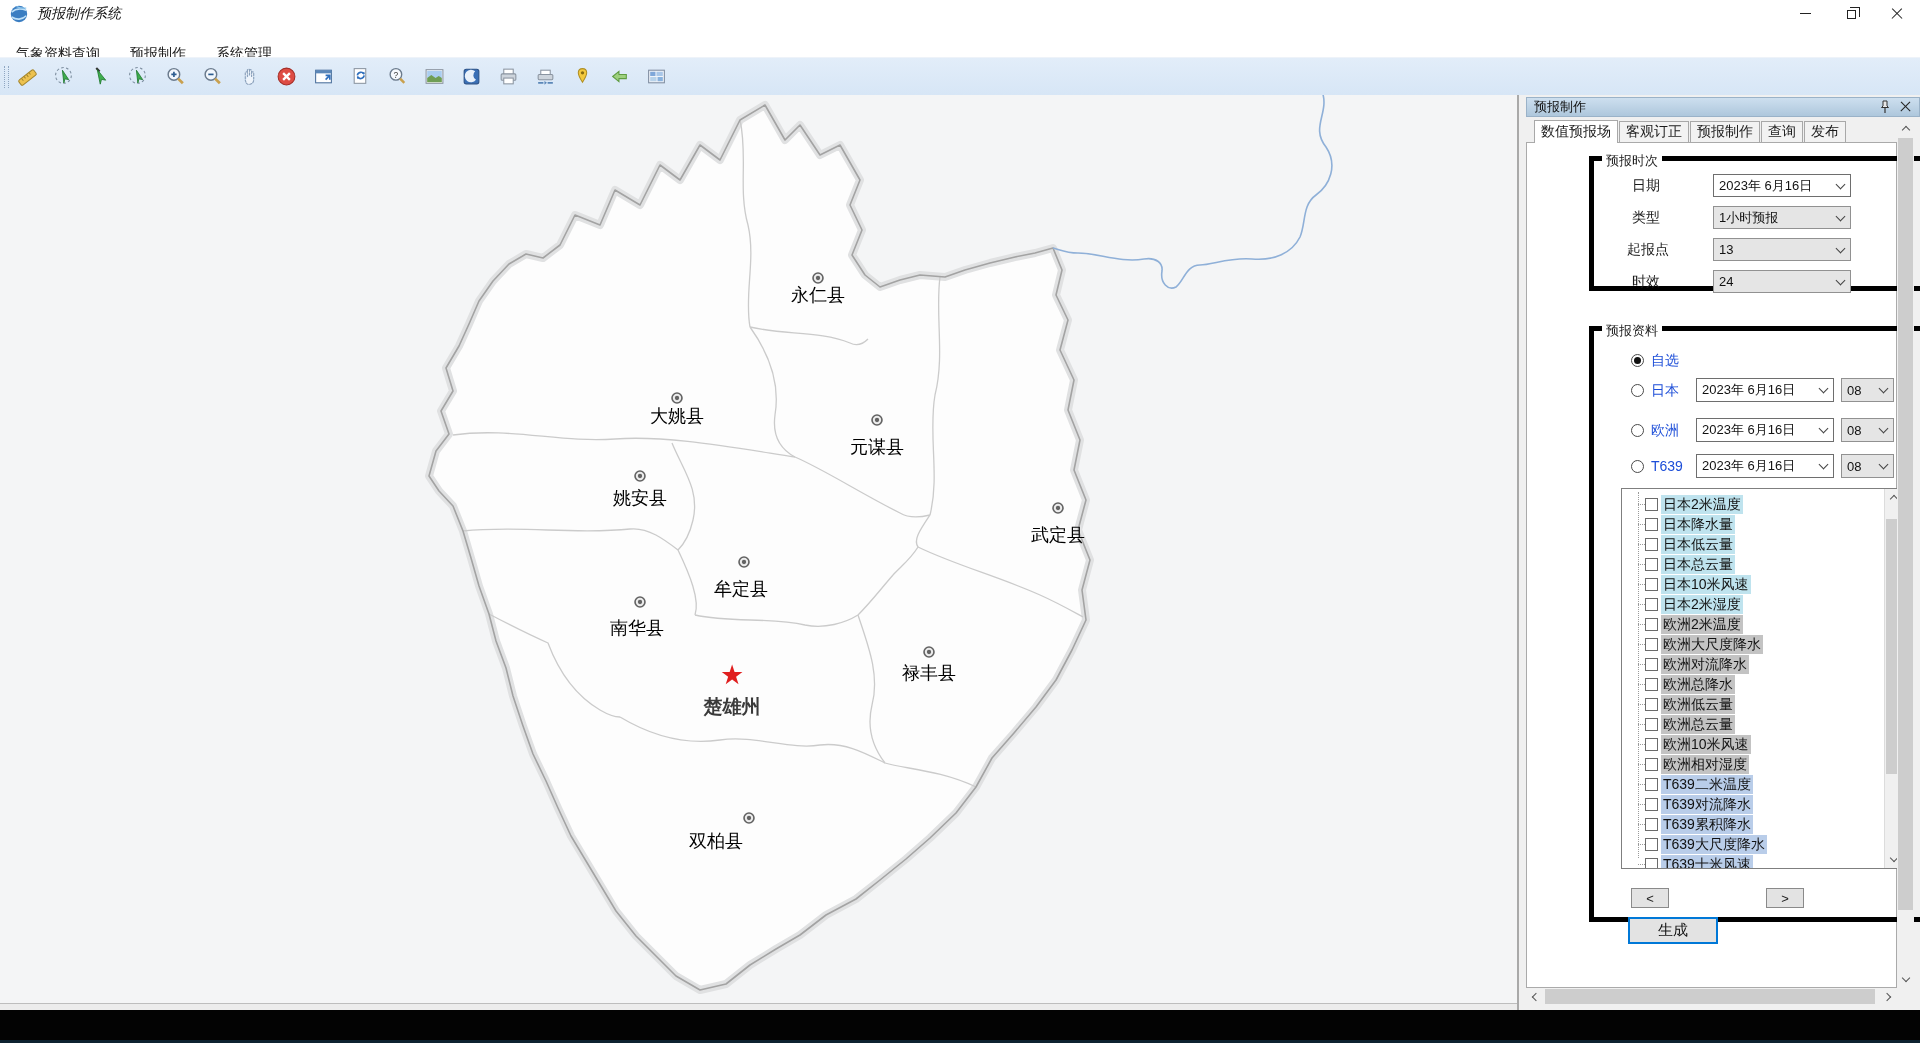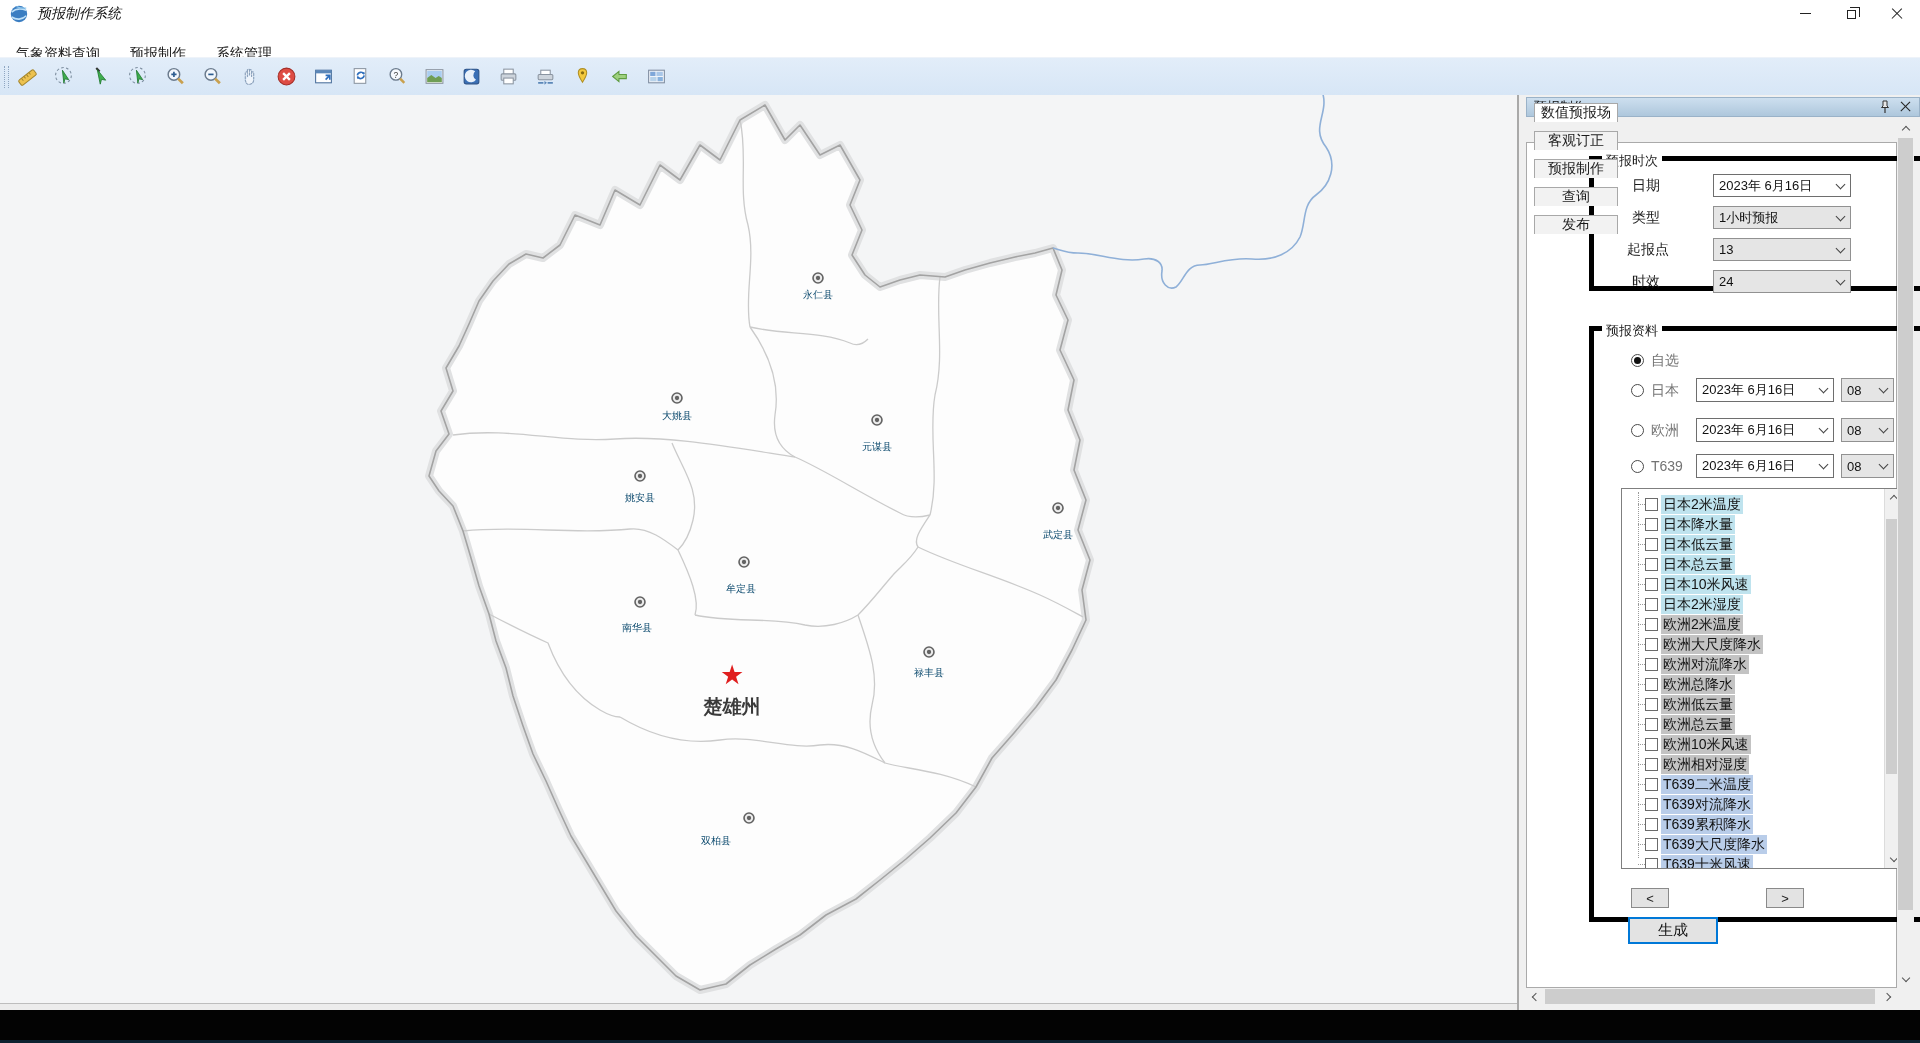--- a/index.html
+++ b/index.html
@@ -32,51 +32,51 @@
   .tool-btn { width:37px; height:30px; display:flex; align-items:center; justify-content:center; }
   .tool-btn svg { width:21px; height:21px; }
 
   
   .main { position:absolute; left:0; top:95px; width:100%; height:915px; }
   .map-area { position:absolute; left:0; top:0; width:1517px; height:908px; background:#f4f5f6; overflow:hidden; }
   .map-area svg.mapsvg { position:absolute; left:0; top:0; }
   .map-bottom-strip { position:absolute; left:0; top:908px; width:1517px; height:7px; background:#ececec; border-top:1px solid #bdbdbd; }
   .vsep { position:absolute; left:1517px; top:0; width:9px; height:915px; background:#f0f0f0; border-left:2px solid #a9a9a9; }
 
-  .county-label { position:absolute; transform:translate(-50%,-50%); font-size:10px; color:#0c4a6e; white-space:nowrap; text-shadow:0 0 2px #fff;text-align:right; }
+  .county-label { position:absolute; transform:translate(-50%,-50%); font-size:18px; color:#000000; white-space:nowrap; text-shadow:0 0 2px #fff;text-align:right; }
   .county-marker { position:absolute; transform:translate(-50%,-50%); width:13px; height:13px; }
   .pref-star { position:absolute; transform:translate(-50%,-50%); color:#e01f1f; font-size:27px; line-height:27px; }
   .pref-label { position:absolute; transform:translate(-50%,-50%); font-size:19px; font-weight:bold; color:#3a3a3a; white-space:nowrap; }
 
   
   .panel { position:absolute; left:1526px; top:0; width:394px; height:915px; background:#f0f0f0; }
   .panel-titlebar { position:absolute; left:0; top:2px; width:100%; height:20px; background:linear-gradient(#cddfef,#aec7dc); display:flex; align-items:center; border:1px solid #9ab2c8; }
   .panel-title { font-size:13px; color:#111; margin-left:7px; flex:1; }
   .panel-pin { width:16px; height:16px; margin-right:6px; } .panel-pin svg{width:100%;height:100%;}
   .panel-x { position:relative; width:14px; height:14px; margin-right:6px; }
   .panel-x::before,.panel-x::after { content:''; position:absolute; left:0; top:6px; width:13px; height:1.3px; background:#222; }
   .panel-x::before { transform:rotate(45deg);} .panel-x::after { transform:rotate(-45deg);}
 
-  .panel-tabs { position:absolute; left:8px; top:8px; height:22px; display:flex; gap:8px; z-index:3;flex-direction:column; }
+  .panel-tabs { position:absolute; left:8px; top:25px; height:22px; display:flex; gap:1px; z-index:3; }
   .ptab { height:21px; margin-top:1px; padding:0 6px; background:#f2f2f2; border:1px solid #a8a8a8; border-bottom:none; font-size:14px; display:flex; align-items:center; justify-content:center; color:#1a1a1a; white-space:nowrap; }
   .ptab.active { background:#fff; height:23px; margin-top:0; position:relative; z-index:4; }
 
   .panel-content { position:absolute; left:0px; top:47px; width:371px; height:846px; background:#fff; border:1px solid #aaa; }
 
   .group { position:absolute; border:5px solid #000000; border-radius:0;margin-left:40px; }
   .group-legend { position:absolute; top:-9px; left:8px; background:#fff; padding:0 4px; font-size:13px; color:#222; }
   .frow-label { position:absolute; font-size:14px; color:#1a1a1a; }
 
   .combo { position:absolute; height:23px; background:#fff; border:1px solid #6e6e6e; font-size:13px; color:#111; display:flex; align-items:center; padding-left:5px; }
   .combo.gray { background:#e5e5e5; border-color:#919191; }
   .chev { position:absolute; right:6px; top:50%; width:7px; height:7px; margin-top:-5px; border-right:1.4px solid #444; border-bottom:1.4px solid #444; transform:rotate(45deg); }
 
   .radio { position:absolute; width:13px; height:13px; border:1px solid #4a4a4a; border-radius:50%; background:#fff; }
   .radio.sel::after { content:''; position:absolute; left:2px; top:2px; width:7px; height:7px; border-radius:50%; background:#111; }
-  .radio-label { position:absolute; font-size:14px; color:#737373; }
+  .radio-label { position:absolute; font-size:14px; color:#1d4ed8; }
 
   .tree { position:absolute; border:1px solid #7f7f7f; background:#fff; overflow:hidden; }
   .tree::before { content:''; position:absolute; left:16px; top:3px; bottom:10px; border-left:1px dotted #9a9a9a; }
   .titem { height:20px; display:flex; align-items:center; position:relative; padding-left:14px; }
   .titem::before { content:''; position:absolute; left:16px; top:10px; width:7px; border-top:1px dotted #9a9a9a; }
   .cb { width:13px; height:13px; border:1px solid #6b6b6b; background:#fff; margin:0 3px 0 9px; flex:none; }
   .tlabel { font-size:14px; line-height:19px; padding:0 2px; white-space:nowrap; color:#111; }
   .hl-japan { background:var(--hl-japan); }
   .hl-europe { background:var(--hl-europe); }
   .hl-t639 { background:var(--hl-t639); }

